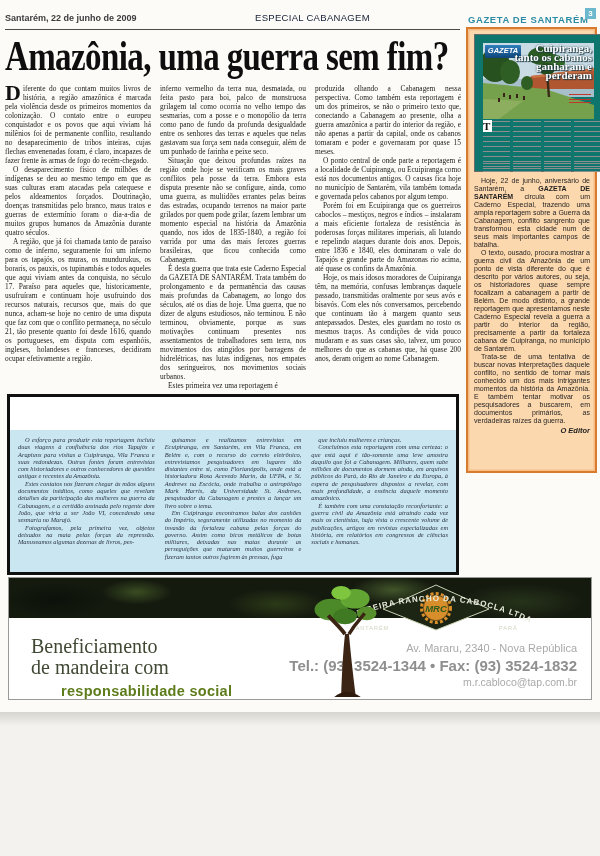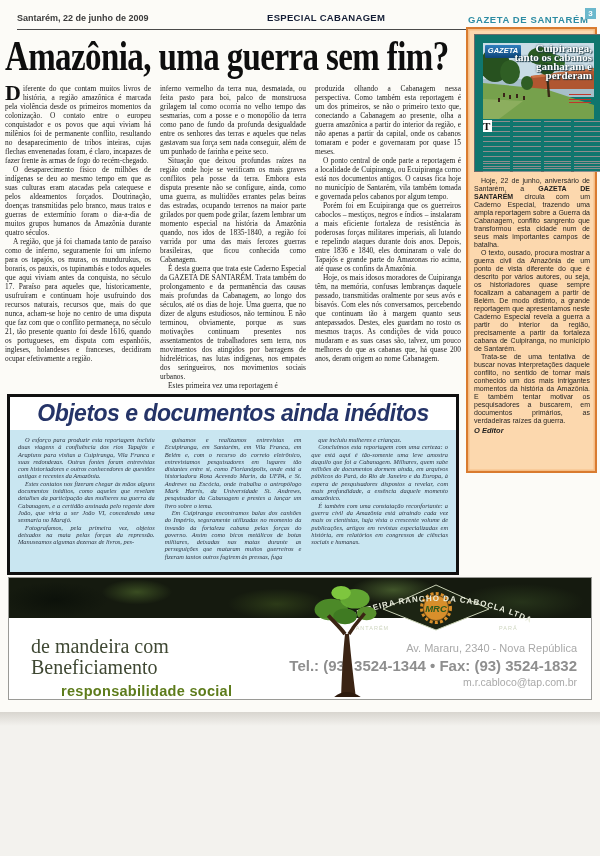--- a/index.html
+++ b/index.html
@@ -1,23 +1,23 @@
 <!DOCTYPE html>
 <html><head>
 <meta charset="utf-8">
 <style>
   html,body{margin:0;padding:0;background:#dddbd6;}
   .page{position:relative;width:600px;height:856px;background:#fcfbf7;overflow:hidden;
         font-family:"Liberation Serif",serif;color:#1d1d1d;}
 
   
-  .hdr{position:absolute;left:17px;top:7px;width:455px;height:22px;
+  .hdr{position:absolute;left:5px;top:7px;width:455px;height:22px;
        border-bottom:1.5px solid #4a4a4a;font-family:"Liberation Sans",sans-serif;}
   .hdr-date{position:absolute;left:0;top:6px;font-size:9px;font-weight:bold;color:#3c3c3c;}
-  .hdr-section{position:absolute;left:250px;top:5px;font-size:9.5px;font-weight:bold;color:#141e36;letter-spacing:.3px;}
+  .hdr-section{position:absolute;left:250px;top:5px;font-size:9.5px;font-weight:normal;color:#141e36;letter-spacing:.3px;}
   .masthead{position:absolute;left:468px;top:9px;width:128px;height:20px;
             border-bottom:1.5px solid #2d8ca3;font-family:"Liberation Sans",sans-serif;}
   .masthead-name{font-size:9.5px;font-weight:bold;color:#2d8ca3;letter-spacing:.6px;}
   .pagenum{position:absolute;right:0;top:-1px;width:11px;height:11px;background:#6cb8cc;
            color:#fff;font-size:8px;font-weight:bold;text-align:center;line-height:11px;}
 
   
   .headline{position:absolute;left:5px;top:32px;width:460px;white-space:nowrap;
             font-weight:bold;font-size:33px;letter-spacing:-.6px;color:#0e0e0e;
             transform:scale(1,1.3);transform-origin:top left;}
@@ -57,21 +57,21 @@
   .cover-caption{position:absolute;right:3px;bottom:16px;width:22px;height:9px;z-index:3;
          background:repeating-linear-gradient(to bottom,#c0362a 0,#c0362a .8px,transparent .8px,transparent 2.6px);}
   .cover-text{position:relative;margin-top:2px;height:52px;display:flex;gap:3px;}
   .cover-text .tc{flex:1;
          background:repeating-linear-gradient(to bottom,#8d8d8d 0,#8d8d8d .8px,transparent .8px,transparent 2.5px);}
   .cover-T{position:absolute;left:0;top:-1px;width:9px;height:12px;background:#fff;z-index:2;
          font-size:11px;font-weight:bold;line-height:12px;color:#111;}
   .panel-text{margin-top:5px;font-family:"Liberation Sans",sans-serif;font-size:7px;
          line-height:8px;text-align:justify;color:#1f1f1f;}
   .panel-text p{margin:0;text-indent:7px;}
-  .panel-sig{margin-top:2px;text-align:left;font-weight:bold;font-style:italic;font-size:7.5px;}
+  .panel-sig{margin-top:2px;text-align:right;font-weight:bold;font-style:italic;font-size:7.5px;}
 
   
   .ad{position:absolute;left:8px;top:577px;width:584px;height:123px;background:#fff;
       border:1px solid #9a9a96;box-sizing:border-box;overflow:hidden;}
   .ad-band{position:absolute;left:0;top:0;right:0;height:40px;background-color:#151a0f;
       background-image:
         radial-gradient(70px 24px at 8% 55%,#0c110a 0%,transparent 75%),
         radial-gradient(50px 18px at 22% 35%,#3a4d22 0%,transparent 70%),
         radial-gradient(70px 22px at 46% 65%,#2c3a18 0%,transparent 70%),
         radial-gradient(60px 20px at 66% 30%,#41552a 0%,transparent 70%),
@@ -121,21 +121,20 @@
     </div>
     <div class="col">
       <p class="first">produzida olhando a Cabanagem nessa perspectiva. Como também esta reportagem é um dos primeiros, se não o primeiro texto que, conectando a Cabanagem ao presente, olha a guerra amazônica a partir do interior da região, e não apenas a partir da capital, onde os cabanos tomaram e poder e governaram por quase 15 meses.</p>
       <p>O ponto central de onde parte a reportagem é a localidade de Cuipiranga, ou Ecuipiranga como está nos documentos antigos. O causas fica hoje no município de Santarém, vila também tomada e governada pelos cabanos por algum tempo.</p>
       <p>Porém foi em Ecuipiranga que os guerreiros caboclos – mestiços, negros e índios – instalaram a mais eficiente fortaleza de resistência às poderosas forças militares imperiais, ali lutando e repelindo ataques durante dois anos. Depois, entre 1836 e 1840, eles dominaram o vale do Tapajós e grande parte do Amazonas rio acima, até quase os confins da Amazônia.</p>
       <p>Hoje, os mais idosos moradores de Cuipiranga têm, na memória, confusas lembranças daquele passado, transmitidas oralmente por seus avós e bisavós. Com eles nós conversamos, percebendo que continuam tão à margem quanto seus antepassados. Destes, eles guardam no rosto os mesmos traços. As condições de vida pouco mudaram e as suas casas são, talvez, um pouco melhores do que as cabanas que, há quase 200 anos, deram origem ao nome Cabanagem.</p>
     </div>
   </div>
 
   <div class="fbox">
-    <div class="fbox-title">Objetos e documentos ainda inéditos</div>
     <div class="fbox-body">
       <div class="fbox-col">
         <p>O esforço para produzir esta reportagem incluiu duas viagens à confluência dos rios Tapajós e Arapiuns para visitas a Cuipiranga, Vila Franca e suas redondezas. Outras fontes foram entrevistas com historiadores e outros conhecedores de questões antigas e recentes da Amazônia.</p>
         <p>Estes contatos nos fizeram chegar às mãos alguns documentos inéditos, como aqueles que revelam detalhes da participação das mulheres na guerra da Cabanagem, e a certidão assinada pelo regente dom João, que viria a ser João VI, concedendo uma sesmaria no Marajó.</p>
         <p>Fotografamos, pela primeira vez, objetos deixados na mata pelas forças da repressão. Manuseamos algumas dezenas de livros, pes-</p>
       </div>
       <div class="fbox-col">
         <p>quisamos e realizamos entrevistas em Ecuipiranga, em Santarém, em Vila Franca, em Belém e, com o recurso do correio eletrônico, entrevistamos pesquisadores em lugares tão distantes entre si, como Florianópolis, onde está a historiadora Rosa Acevedo Marin, da UFPA, e St. Andrews na Escócia, onde trabalha o antropólogo Mark Harris, da Universidade St. Andrews, pesquisador da Cabanagem e prestes a lançar um livro sobre o tema.</p>
         <p>Em Cuipiranga encontramos balas dos canhões do Império, seguramente utilizadas no momento da invasão da fortaleza cabana pelas forças do governo. Assim como bicos metálicos de botas militares, deixadas nas matas durante as perseguições que mataram muitos guerreiros e fizeram tantos outros fugirem às pressas, fuga</p>
       </div>
@@ -217,22 +216,22 @@
       <ellipse cx="54" cy="16" rx="15" ry="10" fill="#66ad35" opacity="0.95"></ellipse>
       <ellipse cx="44" cy="34" rx="12" ry="8" fill="#3f7a22"></ellipse>
       <ellipse cx="66" cy="31" rx="10" ry="7" fill="#578f2d"></ellipse>
       <ellipse cx="40" cy="10" rx="10" ry="7" fill="#7ec63e"></ellipse>
       <path d="M 44 52 C 38 44 33 40 27 33" stroke="#3b2414" stroke-width="4" fill="none"></path>
       <path d="M 48 52 C 54 42 58 38 64 31" stroke="#3b2414" stroke-width="3.5" fill="none"></path>
       <path d="M 40 116 C 41 90 42 70 44 52 L 48 52 C 50 74 52 92 55 116 Z" fill="#3b2414"></path>
       <path d="M 33 116 Q 45 106 60 116 Z" fill="#2e1b0e"></path>
     </svg>
     <div class="ad-left">
+      <div>Beneficiamento</div>
       <div>de mandeira com</div>
-      <div>Beneficiamento</div>
       <div class="resp">responsabilidade social</div>
     </div>
     <div class="ad-right">
       <div class="ad-addr">Av. Mararu, 2340 - Nova República</div>
       <div class="ad-phone">Tel.: (93) 3524-1344 • Fax: (93) 3524-1832</div>
       <div class="ad-mail">m.r.cabloco@tap.com.br</div>
     </div>
   </div>
 
   <div class="scan-bottom"></div>

